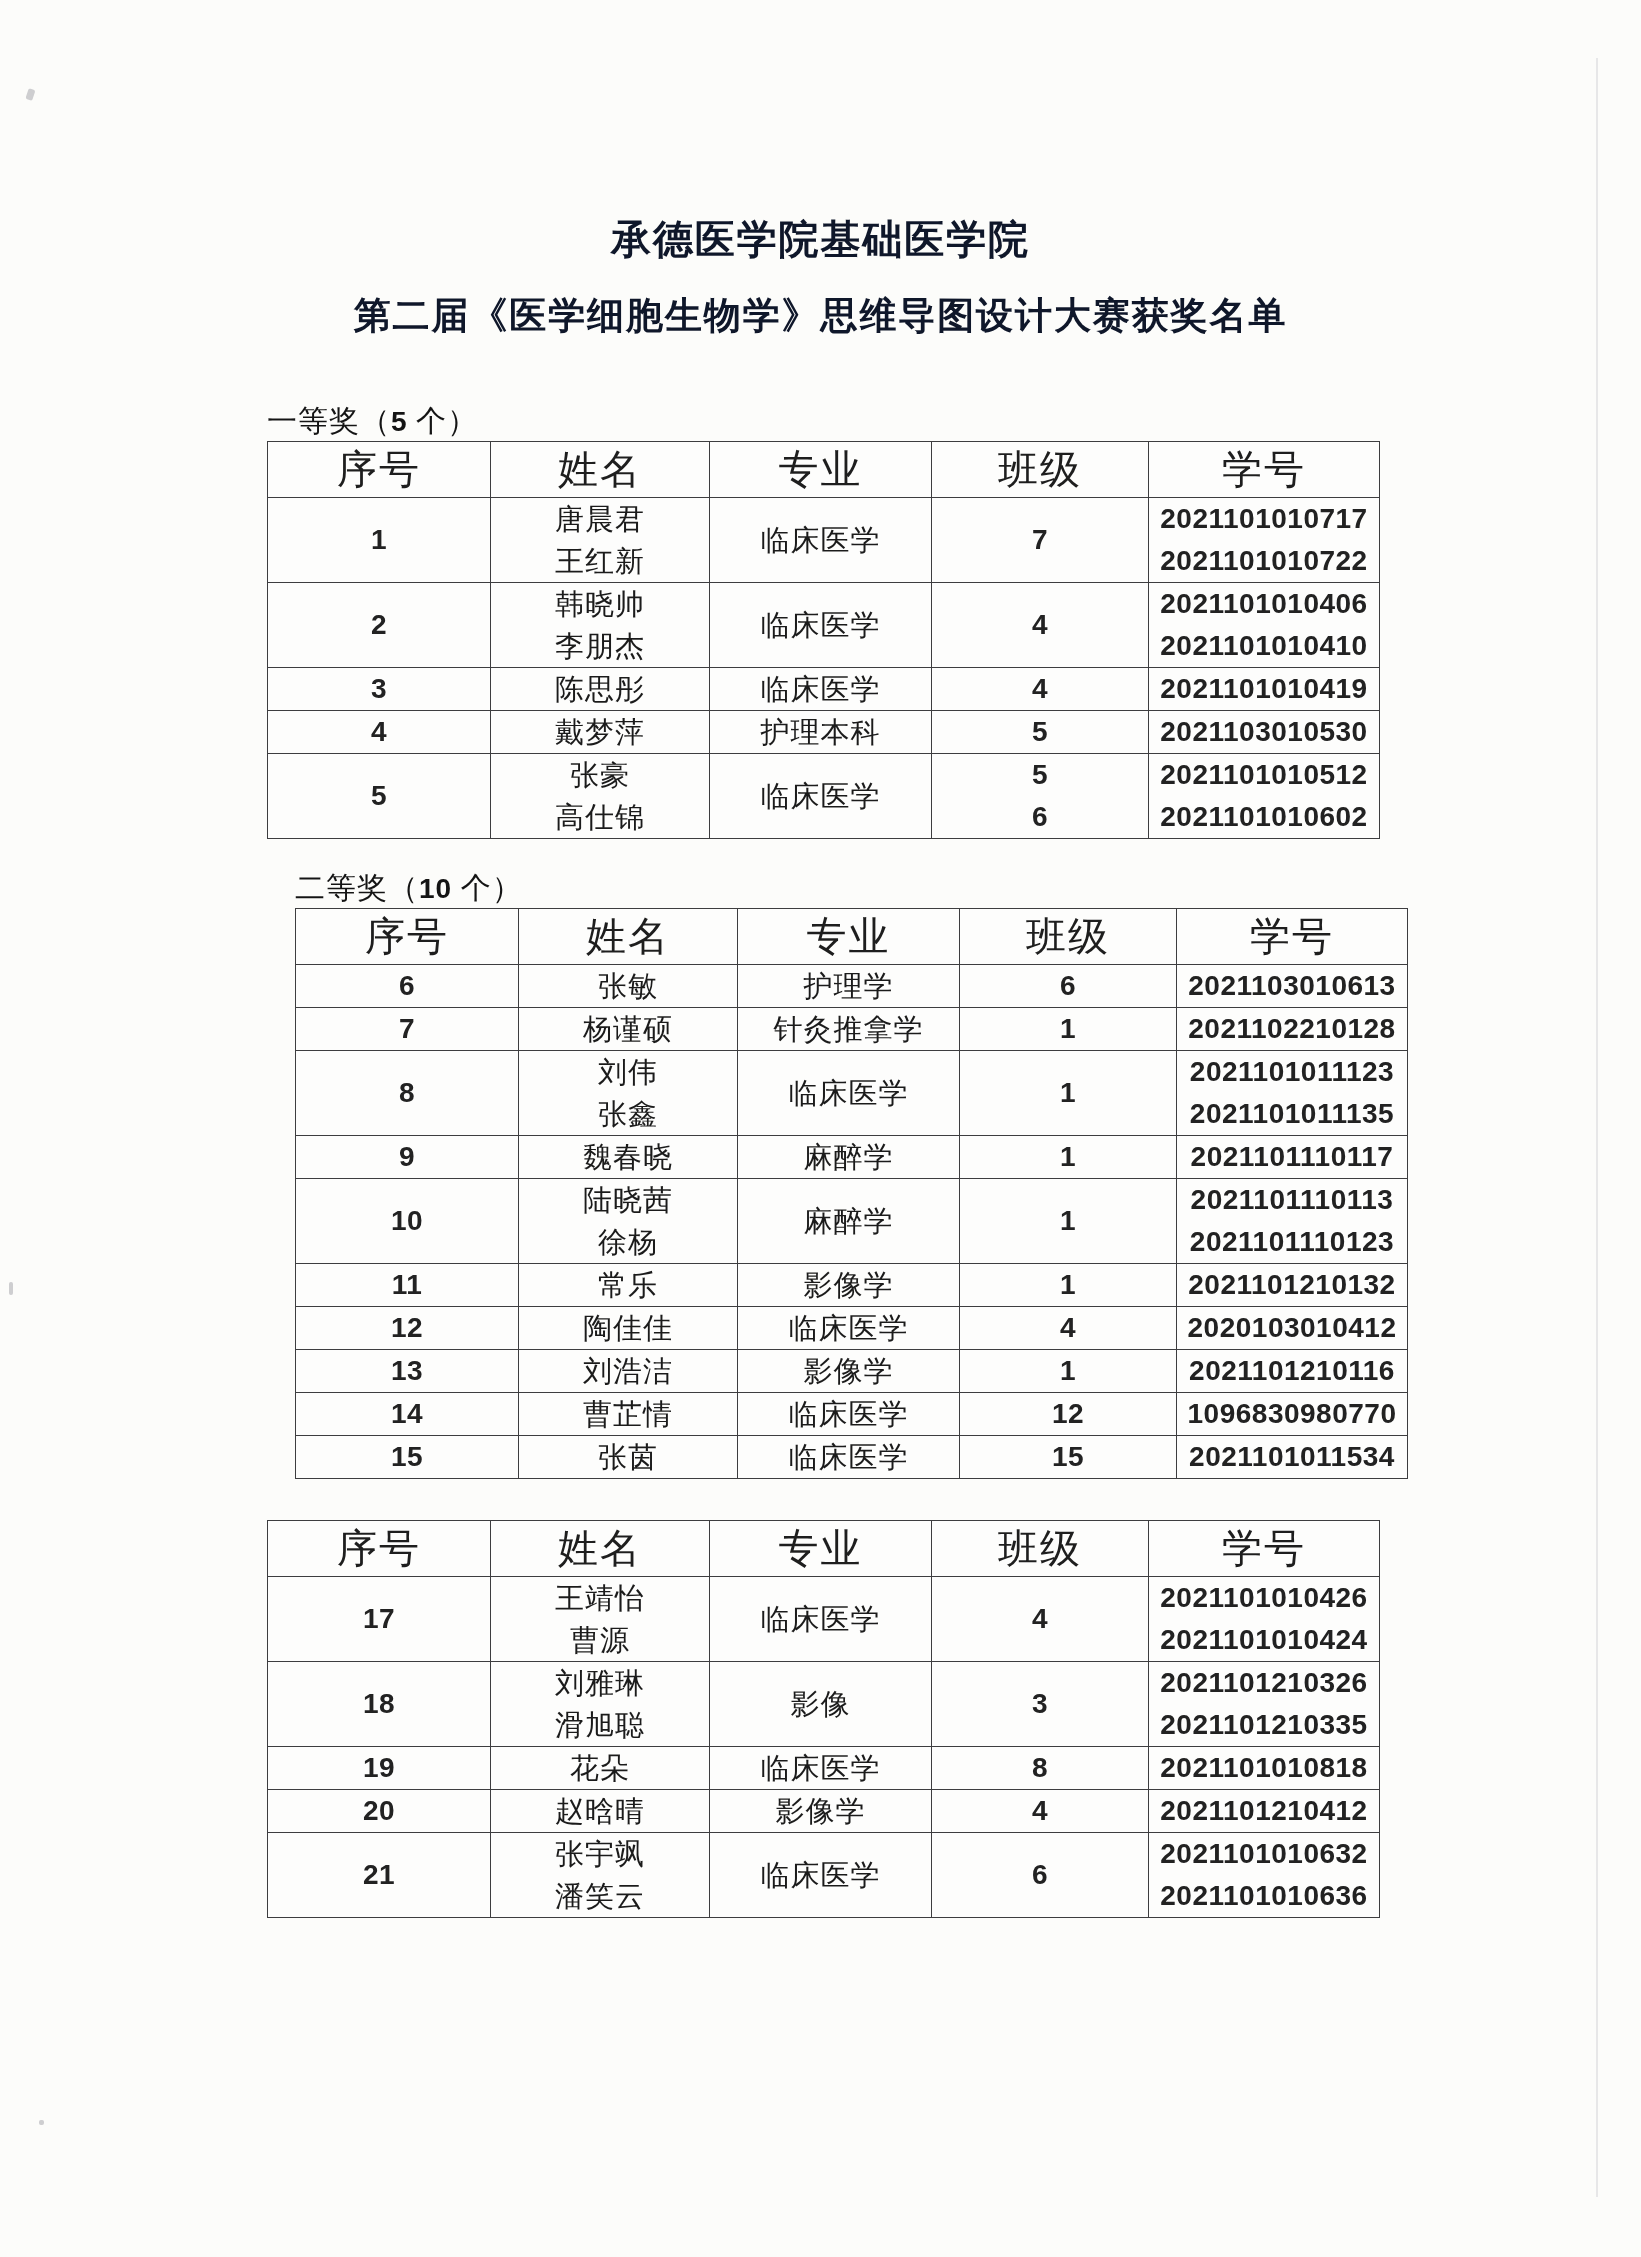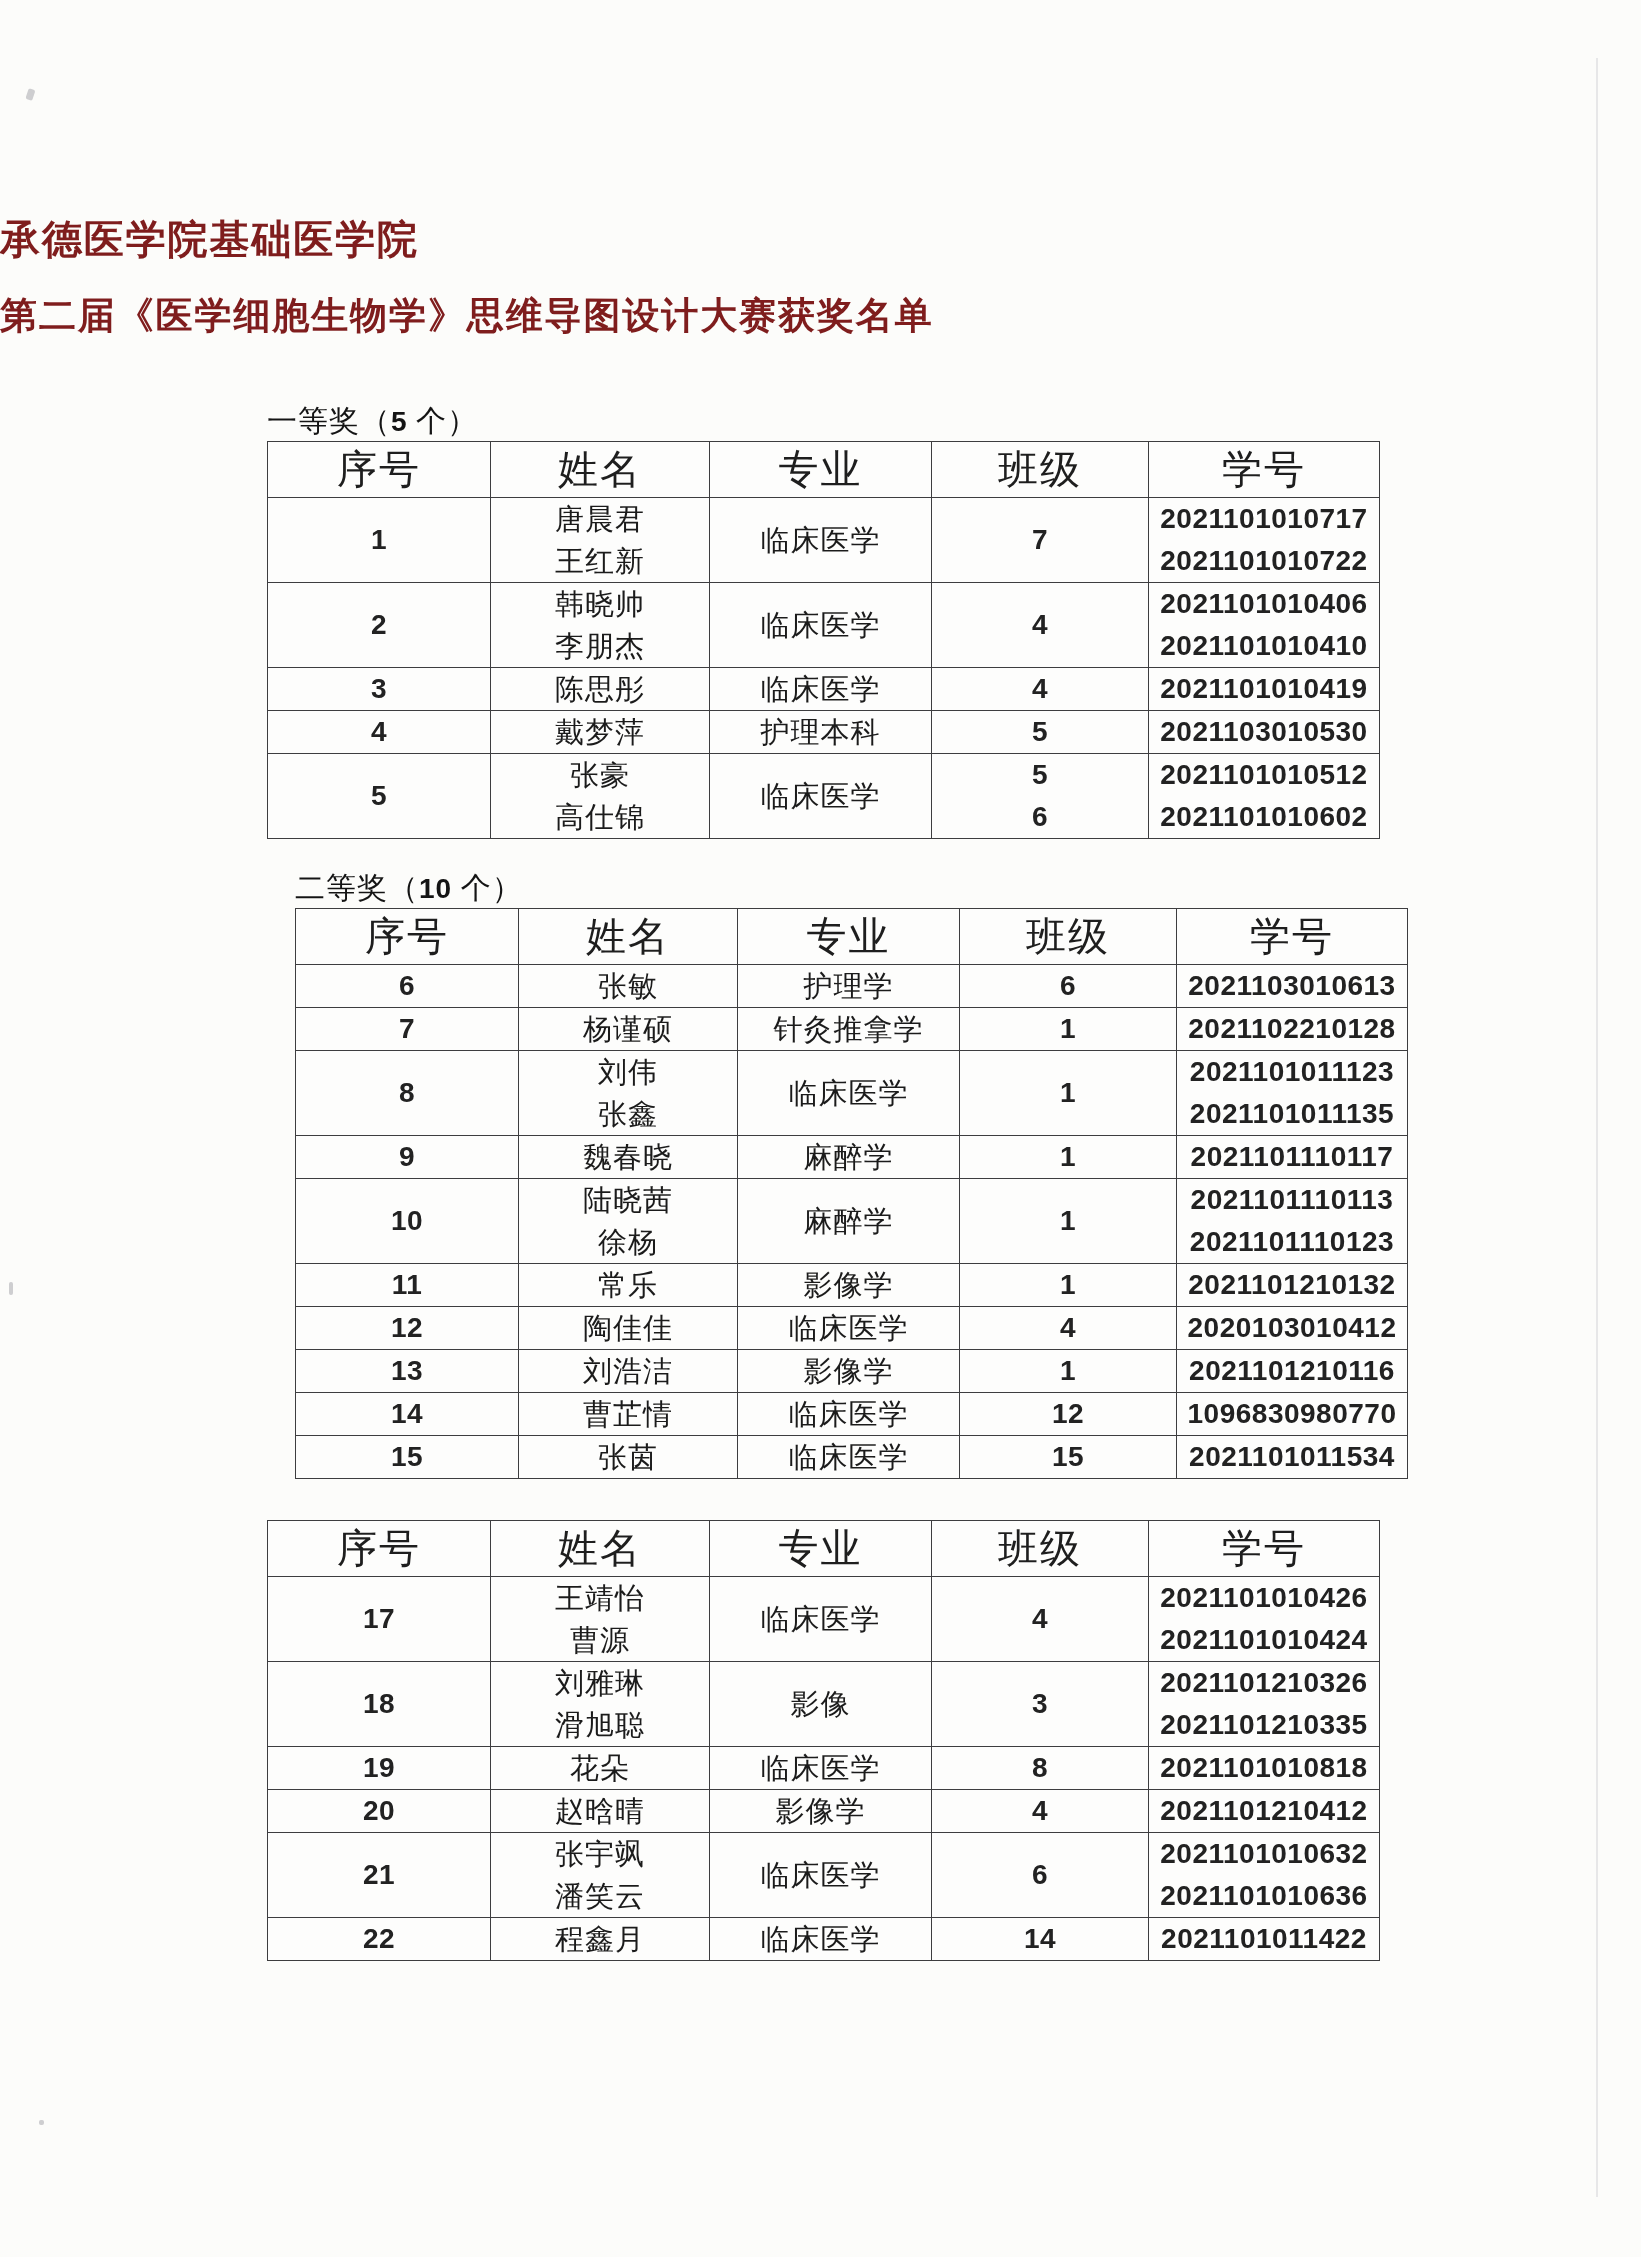--- a/index.html
+++ b/index.html
@@ -19,21 +19,21 @@
     position:absolute; left:1596px; top:58px; width:1.9px; height:2139px;
     background:#d6d6d8; opacity:.55;
   }
   .speck { position:absolute; background:#a8a8ad; opacity:.55; border-radius:1.9px; }
   .speck.s1 { left:27px;  top:89px;   width:6.8px; height:10.6px; transform:rotate(18deg); }
   .speck.s2 { left:8.7px;   top:1282px; width:3.9px; height:12.6px; }
   .speck.s3 { left:39px;  top:2120px; width:4.8px; height:4.8px;  }
 
   .doc-title {
     position:absolute; left:0; width:1641px;
-    text-align:left; font-weight:700; color:#7f1d1d;
+    text-align:center; font-weight:700; color:#0f172a;
     letter-spacing:1.9px;
   }
   .doc-title.t1 { top:212px; font-size:40px; }
   .doc-title.t2 { top:291px; font-size:37px; }
 
   .section { position:absolute; left:267px; width:1112px; }
   .section.sec0 { top:404px; }
   .section.sec1 { top:871px;margin-left:28px; }
   .section.sec2 { top:1520px; }
 
@@ -503,37 +503,20 @@
                 <div class="line zh">临床医学</div>
               </td>
               <td>
                 <div class="line num">6</div>
               </td>
               <td>
                 <div class="line num">2021101010632</div>
                 <div class="line num">2021101010636</div>
               </td>
             </tr>
-            <tr class="single">
-              <td>
-                <div class="line num">22</div>
-              </td>
-              <td>
-                <div class="line zh">程鑫月</div>
-              </td>
-              <td>
-                <div class="line zh">临床医学</div>
-              </td>
-              <td>
-                <div class="line num">14</div>
-              </td>
-              <td>
-                <div class="line num">2021101011422</div>
-              </td>
-            </tr>
           </tbody>
     </table>
   </div>
 </div>
 
   <div class="edge-line"></div>
   <div class="speck s1"></div>
   <div class="speck s2"></div>
   <div class="speck s3"></div>
 </div>

